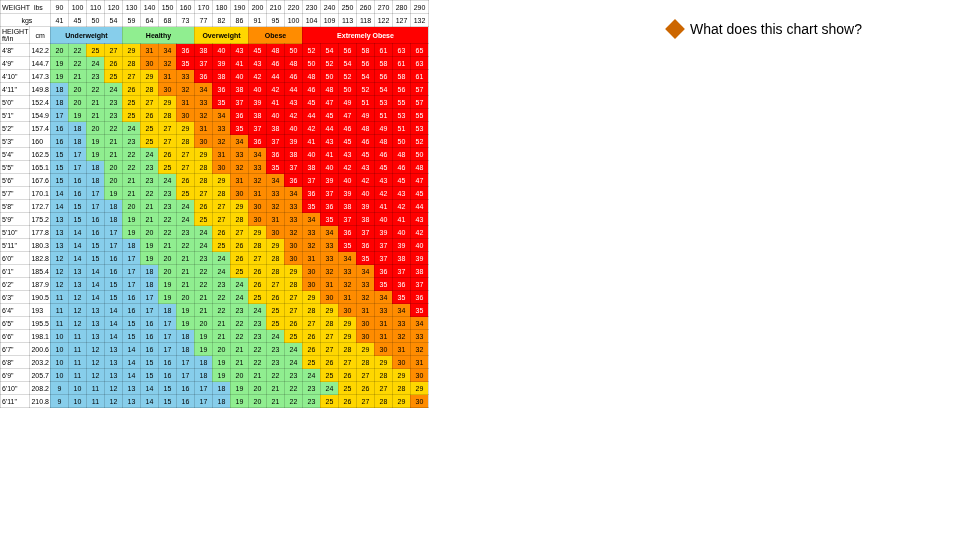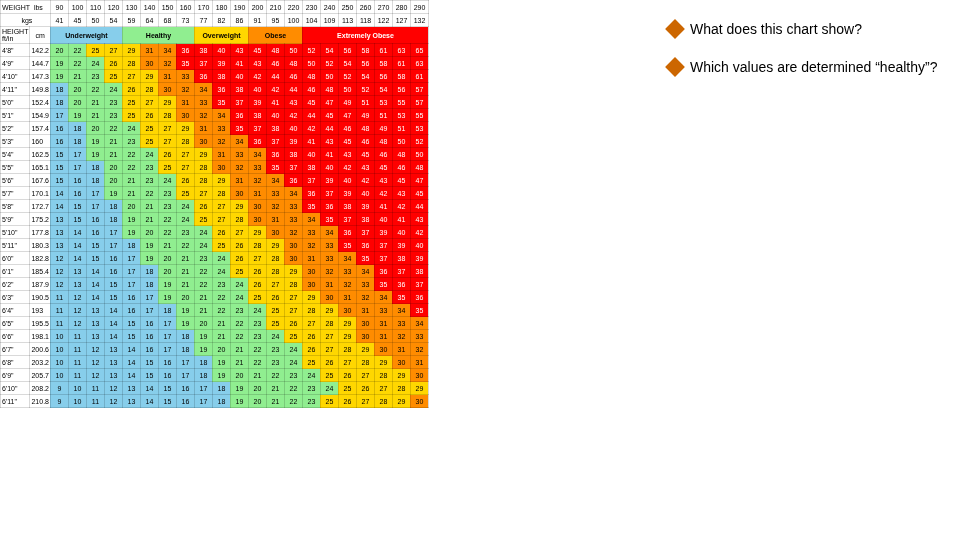--- a/index.html
+++ b/index.html
@@ -47,21 +47,21 @@
     .healthy { background: #90EE90; color: #000; }
     .overweight { background: #FFD700; color: #000; }
     .obese { background: #FF8C00; color: #000; }
     .ext-obese { background: #FF0000; color: #fff; }
 
     #questions-panel {
       flex: 1;
       padding: 20px 18px;
       display: flex;
       flex-direction: column;
-      justify-content: flex-start;
+      justify-content: space-between;
       gap: 18px;
       background: #fff;
     }
     .question-item {
       display: flex;
       align-items: flex-start;
       gap: 8px;
     }
     .bullet {
       width: 14px;
@@ -845,17 +845,13 @@
         </tr>
       </tbody>
   </table>
 </div>
 
 <div id="questions-panel">
   <div class="question-item">
     <div class="bullet"></div>
     <span class="question-text">What does this chart show?</span>
   </div>
-  <div class="question-item">
-    <div class="bullet"></div>
-    <span class="question-text">Which values are determined “healthy”?</span>
-  </div>
 </div>
 
 </body></html>

